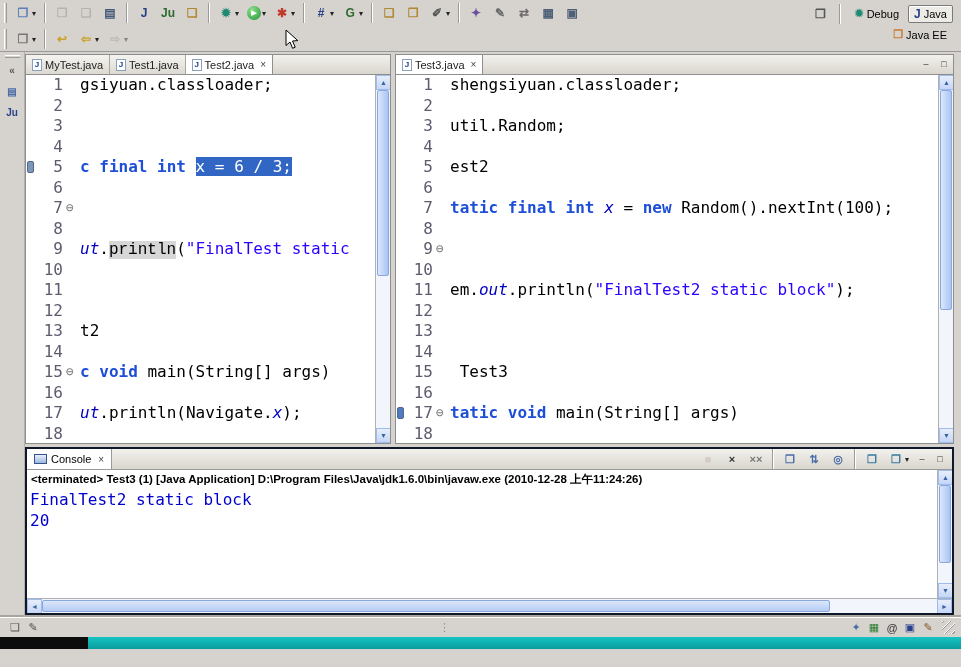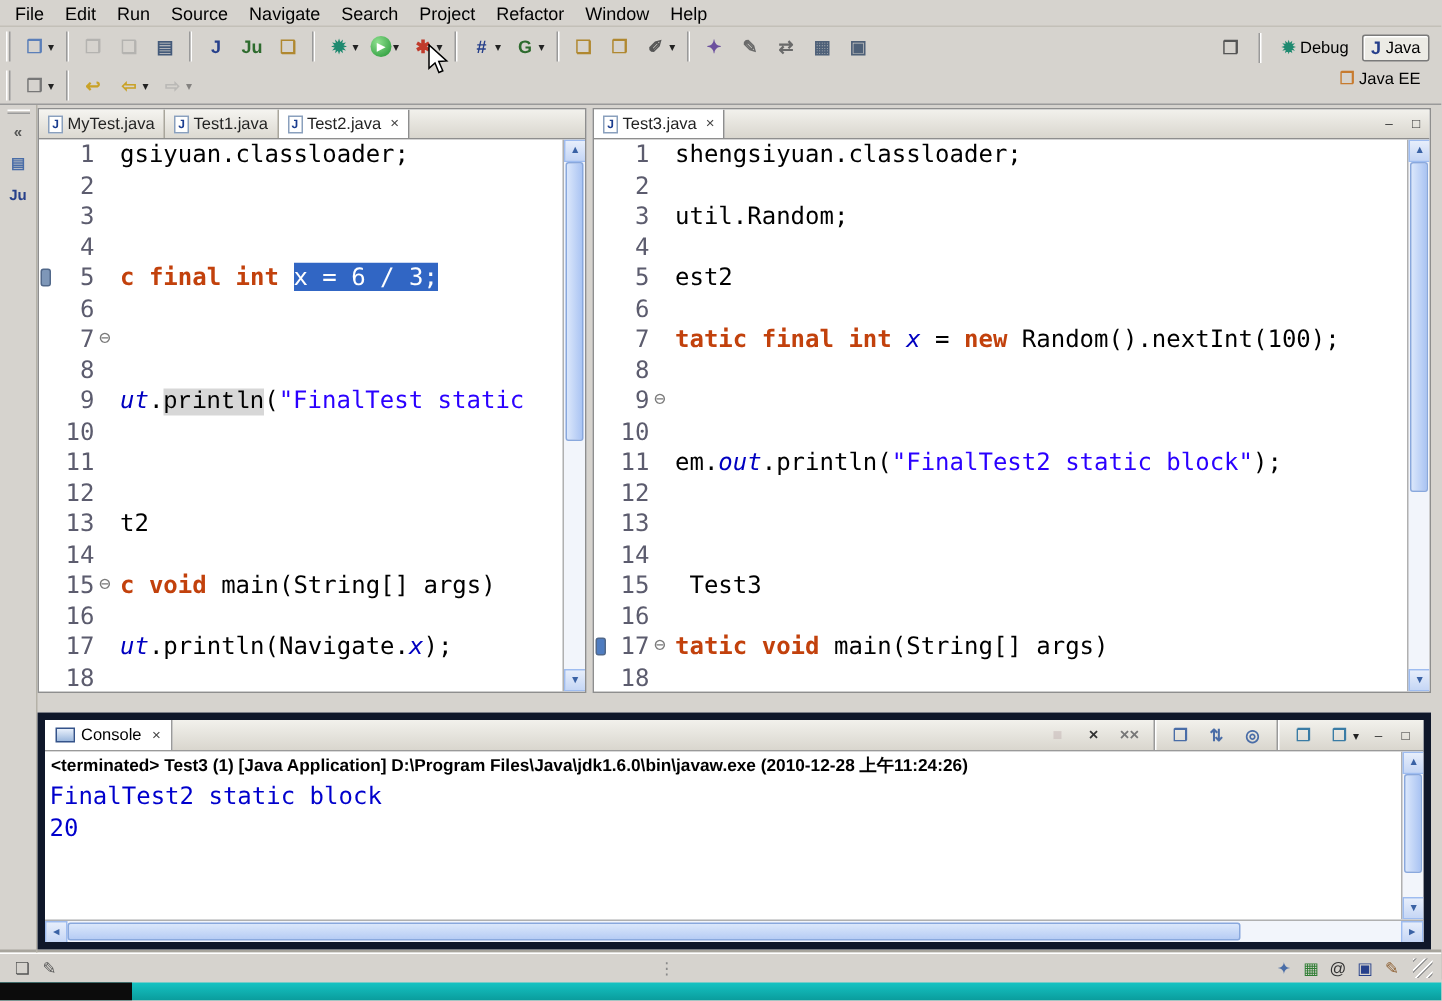--- a/index.html
+++ b/index.html
@@ -53,34 +53,34 @@
   .editor-body { flex:1; display:flex; overflow:hidden; }
   .code-area { flex:1; overflow:hidden; background:#fff; }
   .code-line { display:flex; height:20.5px; line-height:20.5px; font-family:"DejaVu Sans Mono","Liberation Mono",monospace; font-size:16px; white-space:pre; }
   .col-marker { width:10px; position:relative; flex:none; }
   .marker { position:absolute; left:1px; top:4px; width:7px; height:12px; border-radius:2px; border:1px solid #51688a; }
   .col-num { width:30px; flex:none; text-align:right; padding-right:3px; color:#5c5c6e; }
   .col-fold { width:14px; flex:none; color:#7a7a7a; font-size:13px; }
   .fold { cursor:default; }
   .col-code { flex:1; overflow:hidden; }
   .seg-p { color:#000; }
-  .seg-k { color:#c2410c; font-weight:bold; }
+  .seg-k { color:#1d4ed8; font-weight:bold; }
   .seg-s { color:#2a00ff; }
   .seg-f { color:#0000c0; font-style:italic; }
   .seg-sel { background:#3166c4; color:#fff; }
   .seg-occ { background:#d7d7d7;font-family:Liberation Mono, monospace; }
 
   
   .vscroll { width:15px; flex:none; background:#f2f5fb; border-left:1px solid #b0b0b0; display:flex; flex-direction:column; }
   .sb-btn { height:15px; width:15px; flex:none; background:linear-gradient(#e7eefb,#c5d6f5); border:1px solid #9ebcf0; color:#3a62a5; font-size:7px; display:flex; align-items:center; justify-content:center; }
   .sb-track { flex:1; position:relative; }
   .sb-thumb { position:absolute; left:1px; right:1px; background:linear-gradient(90deg,#dbe7fb,#aac4f3); border:1px solid #89a8dd; border-radius:2px; }
 
   
-  .console { flex:1; margin-top:13px; border:5px solid #0f172a; background:#fff; display:flex; flex-direction:column; overflow:hidden; }
+  .console { flex:1; margin-top:3px; border:2px solid #0f172a; background:#fff; display:flex; flex-direction:column; overflow:hidden; }
   .console-tabbar { height:21px; background:linear-gradient(#f2f1ec,#d9d6ce); border-bottom:1px solid #9a9a9a; display:flex; align-items:stretch; padding-right:3px; }
   .console-tab { display:inline-flex; align-items:center; gap:4px; padding:0 7px; font-size:11px; background:#fff; border-right:1px solid #9a9a9a; }
   .console-ic { width:13px; height:10px; border:1px solid #34538a; background:linear-gradient(#e8f0fb,#9cb8dd); display:inline-block; }
   .console-tools { margin-left:auto; display:flex; align-items:center; }
   .console-tools .tb-ic { font-size:11px; }
   .console-main { flex:1; display:flex; overflow:hidden;justify-content:center; }
   .console-text { flex:1; overflow:hidden; background:#fff; }
   .console-status { font-weight:bold; font-size:11.5px; padding:2px 0 2px 4px; white-space:nowrap; overflow:hidden; }
   .console-line { font-family:"DejaVu Sans Mono","Liberation Mono",monospace; font-size:16px; line-height:21px; color:#0000cc; padding-left:3px; white-space:pre; }
   .console-hscroll { height:15px; border-top:1px solid #b0b0b0; background:#f2f5fb; display:flex; }
@@ -97,32 +97,20 @@
   .taskbar { height:12px; background:linear-gradient(#16c3c3,#0a9c9c); position:relative; }
   .taskbar-black { position:absolute; left:0; top:0; bottom:0; width:88px; background:#0c0c0c; }
 
   .cursor { position:absolute; left:285px; top:29px; width:15px; height:21px; z-index:99; pointer-events:none; }
 </style>
 </head>
 <body>
 
 <div class="workbench">
 
-  <div class="menubar">
-      <span class="menu-item">File</span>
-      <span class="menu-item">Edit</span>
-      <span class="menu-item">Run</span>
-      <span class="menu-item">Source</span>
-      <span class="menu-item">Navigate</span>
-      <span class="menu-item">Search</span>
-      <span class="menu-item">Project</span>
-      <span class="menu-item">Refactor</span>
-      <span class="menu-item">Window</span>
-      <span class="menu-item">Help</span>
-    </div>
 
   <div class="toolbar-area">
     <div class="tb-rows">
       <div class="tb-row">
           <span class="grip"></span>
           <span class="tb-btn">
             <span class="tb-ic" style="color: rgb(91, 127, 185);">❒</span>
             <span class="dd">▾</span>
           </span>
           <span class="tb-sep"></span>

